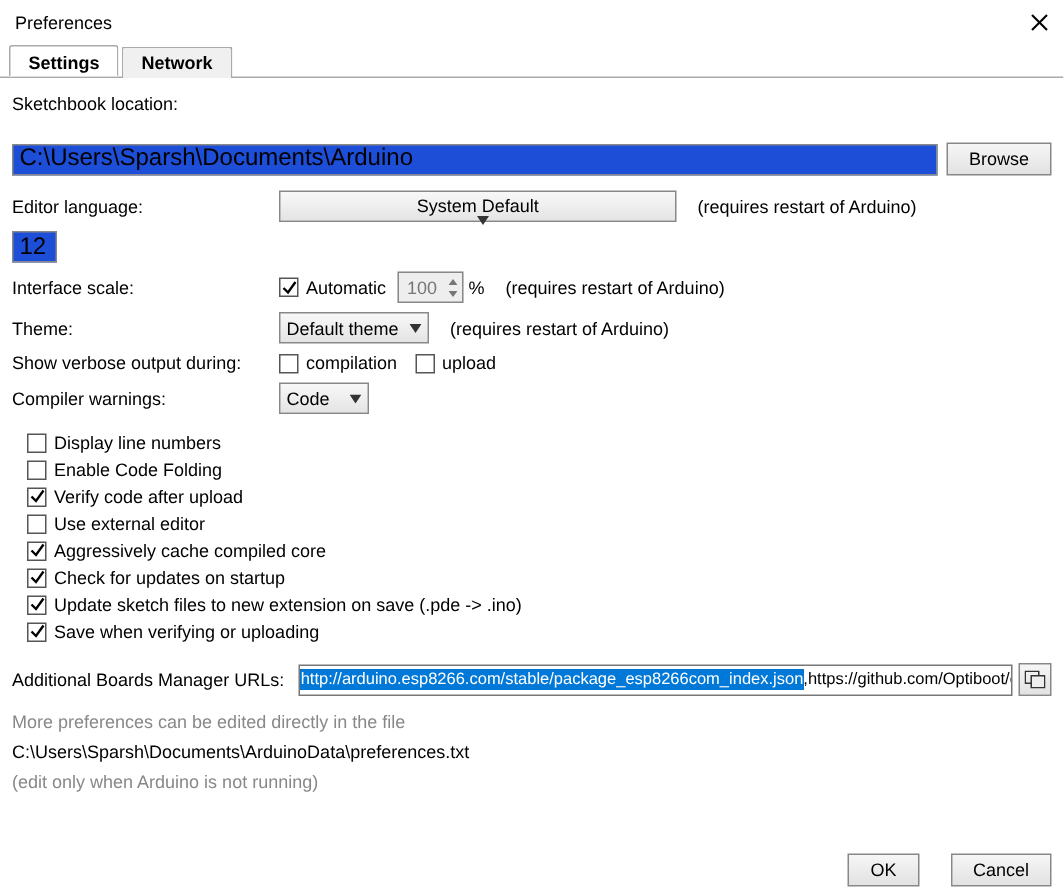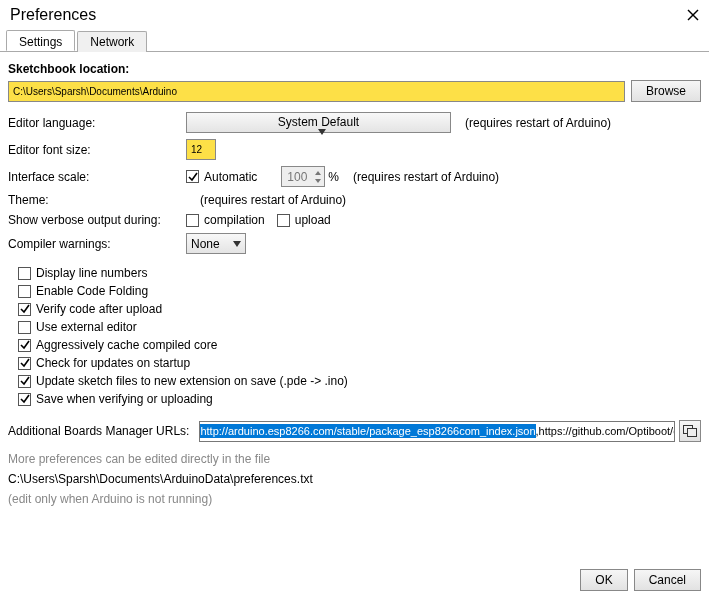--- a/index.html
+++ b/index.html
@@ -15,36 +15,37 @@
     position: relative;
   }
   .titlebar {
     display: flex;
     align-items: center;
     justify-content: space-between;
     height: 30px;
     padding: 0 8px 0 10px;
   }
   .titlebar .title {
-    font-size: 16px;
+    font-size: 12px;
     text-align: center;
   }
   .close-x {
     width: 16px;
     height: 16px;
     display: flex;
     align-items: center;
     justify-content: center;
   }
   .close-x svg { width: 12px; height: 12px; }
   .tabs {
     display: flex;
     border-bottom: 1px solid #aaa;
     padding-left: 6px;
     height: 22px;
+    font-weight: bold;
   }
   .tab {
     padding: 3px 12px 4px 12px;
     border: 1px solid #aaa;
     border-bottom: none;
     background: #f0f0f0;
     border-radius: 2px 2px 0 0;
     margin-right: 2px;
     position: relative;
     top: 1px;
@@ -66,23 +67,23 @@
   }
   .label-col {
     width: 178px;
     flex-shrink: 0;
   }
   .lbl {
     padding-left: 0;
   }
   input[type="text"], .text-in {
     border: 1px solid #888;
-    background: #fde047;
+    background: #1d4ed8;
     font-family: inherit;
-    font-size: 10px;
+    font-size: 16px;
     padding: 2px 4px;
     height: 21px;
   }
   .select {
     border: 1px solid #888;
     background: linear-gradient(#f8f8f8,#e4e4e4);
     height: 21px;
     padding: 2px 4px;
     display: flex;
     align-items: center;
@@ -157,23 +158,23 @@
     margin-left: 4px;
     display: flex;
     align-items: center;
     justify-content: center;
   }
   .bottom-bar {
     position: absolute;
     bottom: 4px;
     right: 8px;
     display: flex;
-    gap: 6px;
-  }
-  .skbookloc { margin-bottom: 4px; font-weight: bold; }
+    gap: 21px;
+  }
+  .skbookloc { margin-bottom: 19px; }
   .path-wide {
     width: 658px;
   }
 </style>
 </head>
 <body>
 
 <div class="titlebar">
   <span class="title">Preferences</span>
   <span class="close-x">
@@ -205,34 +206,33 @@
       <span class="arrow">
           <svg viewBox="0 0 8 6">
             <polygon points="0,0 8,0 4,6" fill="#333"></polygon>
           </svg>
         </span>
     </div>
     <span style="margin-left:14px;">(requires restart of Arduino)</span>
   </div>
 
   <div class="row">
-    <div class="label-col">Editor font size:</div>
     <input class="text-in" type="text" style="width: 30px;" value="12">
   </div>
 
   <div class="row">
     <div class="label-col">Interface scale:</div>
     <div style="display:flex; align-items:center;">
       <span class="checkbox checked">
           <svg viewBox="0 0 10 10">
             <polyline points="1,5 4,8 9,1" fill="none" stroke="#000" stroke-width="1.6"></polyline>
           </svg>
         </span>
       <span>Automatic</span>
-      <div class="spinner" style="margin-left:24px;">
+      <div class="spinner" style="margin-left:8px;">
         <span class="num">100</span>
         <span class="arrs">
           <span>
               <svg width="6" height="4" viewBox="0 0 6 4">
                 <polygon points="3,0 6,4 0,4" fill="#777"></polygon>
               </svg>
             </span>
           <span>
               <svg width="6" height="4" viewBox="0 0 6 4">
                 <polygon points="0,0 6,0 3,4" fill="#777"></polygon>
@@ -240,37 +240,45 @@
             </span>
         </span>
       </div>
       <span style="margin-left:3px;">%</span>
       <span style="margin-left:14px;">(requires restart of Arduino)</span>
     </div>
   </div>
 
   <div class="row">
     <div class="label-col">Theme:</div>
+    <div class="select" style="width:100px;">
+      <span>Default theme</span>
+      <span class="arrow">
+          <svg viewBox="0 0 8 6">
+            <polygon points="0,0 8,0 4,6" fill="#333"></polygon>
+          </svg>
+        </span>
+    </div>
     <span style="margin-left:14px;">(requires restart of Arduino)</span>
   </div>
 
   <div class="row">
     <div class="label-col">Show verbose output during:</div>
     <div style="display:flex; align-items:center;">
       <span class="checkbox"></span>
       <span>compilation</span>
       <span class="checkbox" style="margin-left:12px;"></span>
       <span>upload</span>
     </div>
   </div>
 
   <div class="row" style="margin-bottom:12px;">
     <div class="label-col">Compiler warnings:</div>
     <div class="select" style="width:60px;">
-      <span>None</span>
+      <span>Code</span>
       <span class="arrow">
           <svg viewBox="0 0 8 6">
             <polygon points="0,0 8,0 4,6" fill="#333"></polygon>
           </svg>
         </span>
     </div>
   </div>
 
   <div class="check-row">
     <span class="checkbox"></span>

